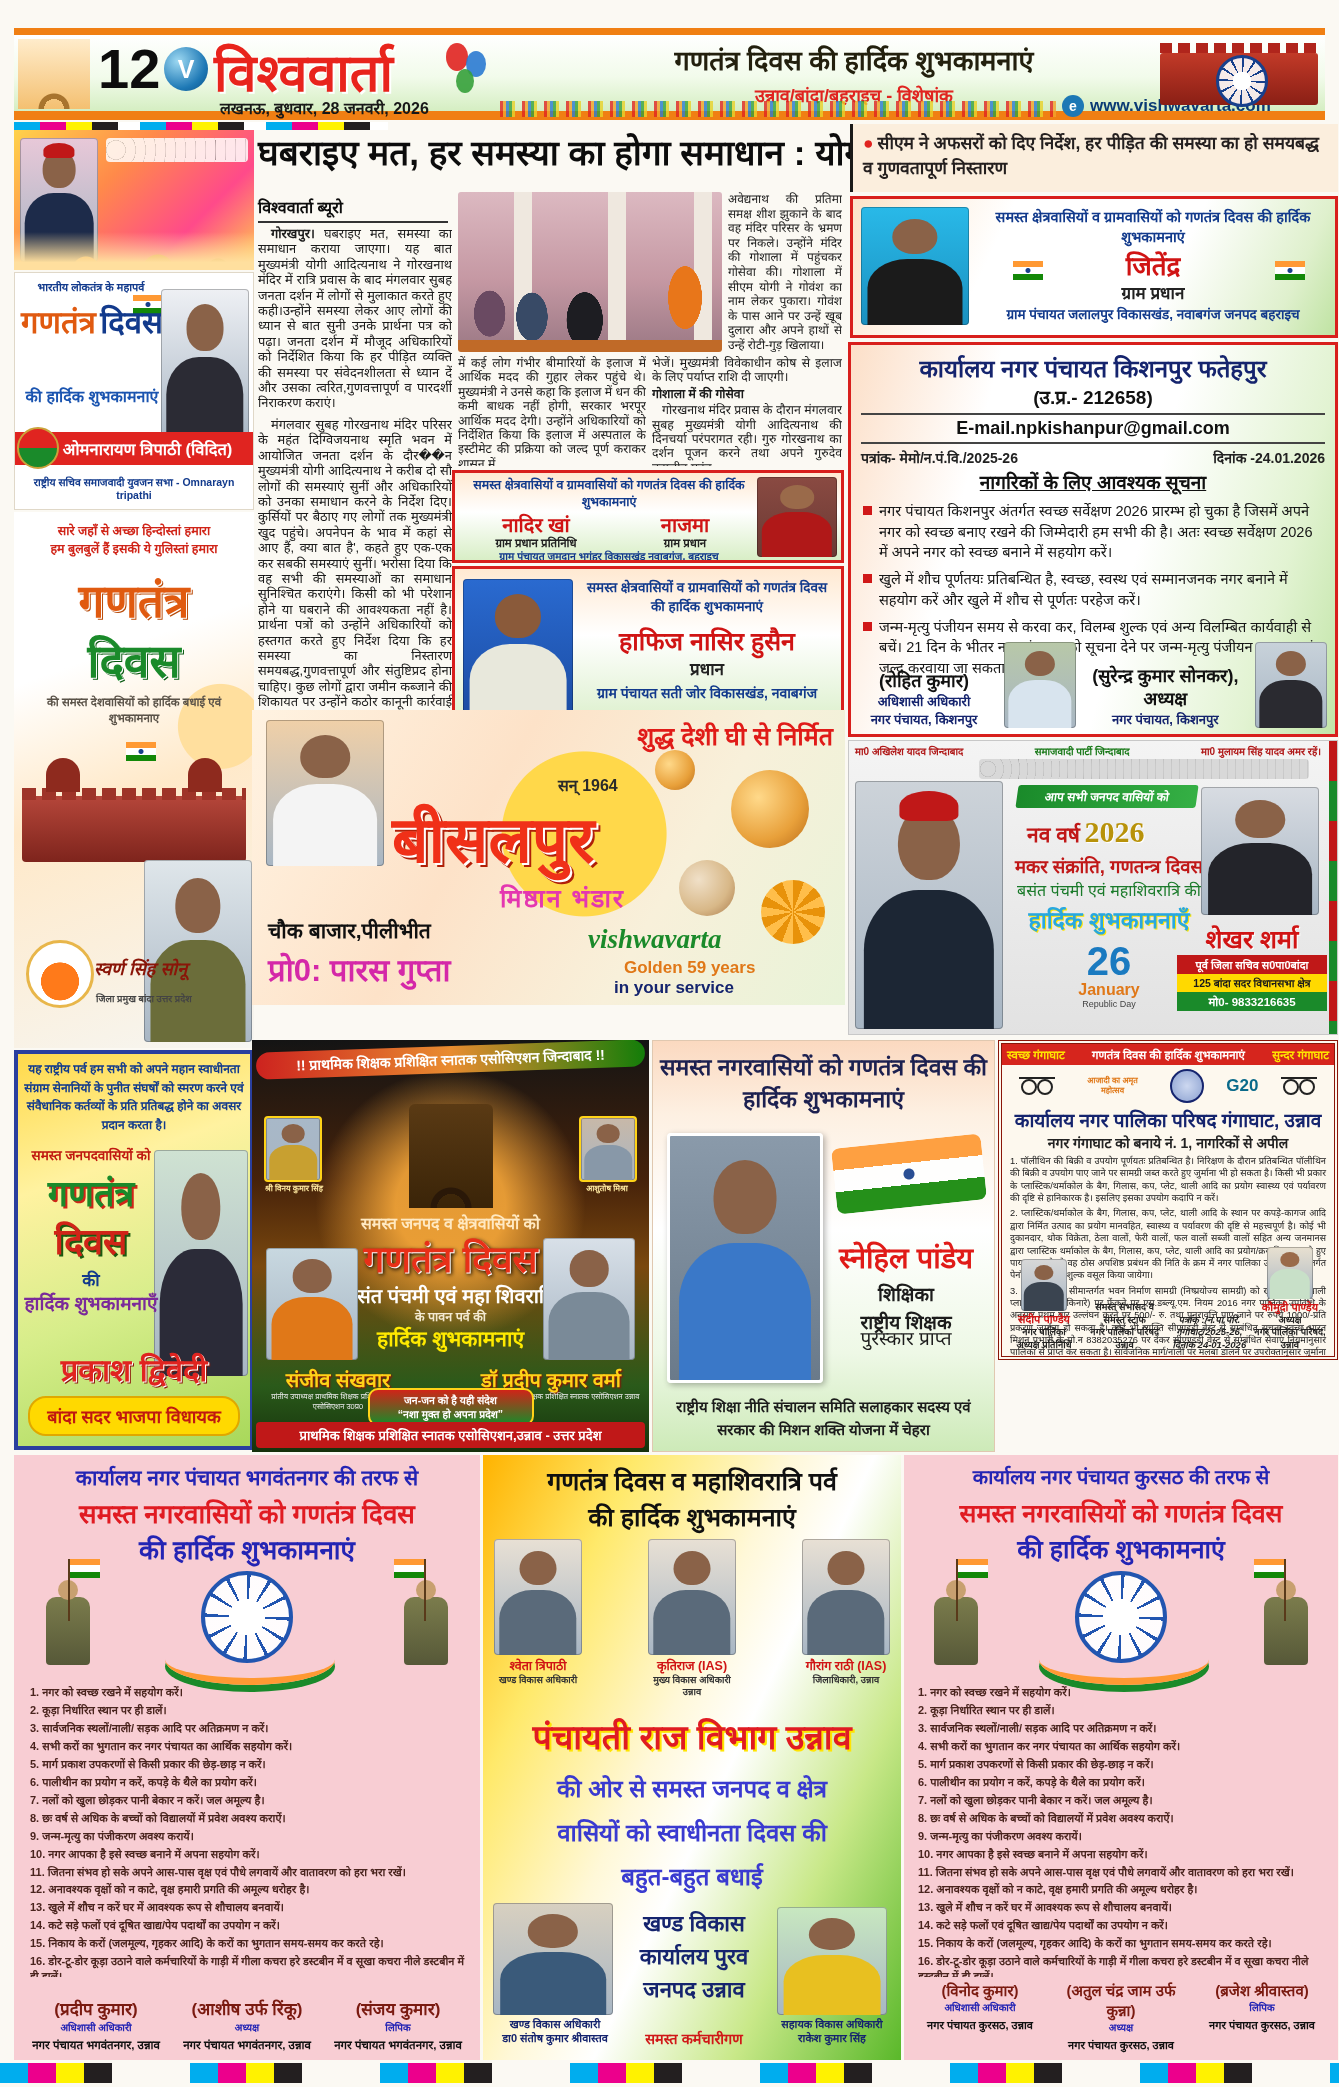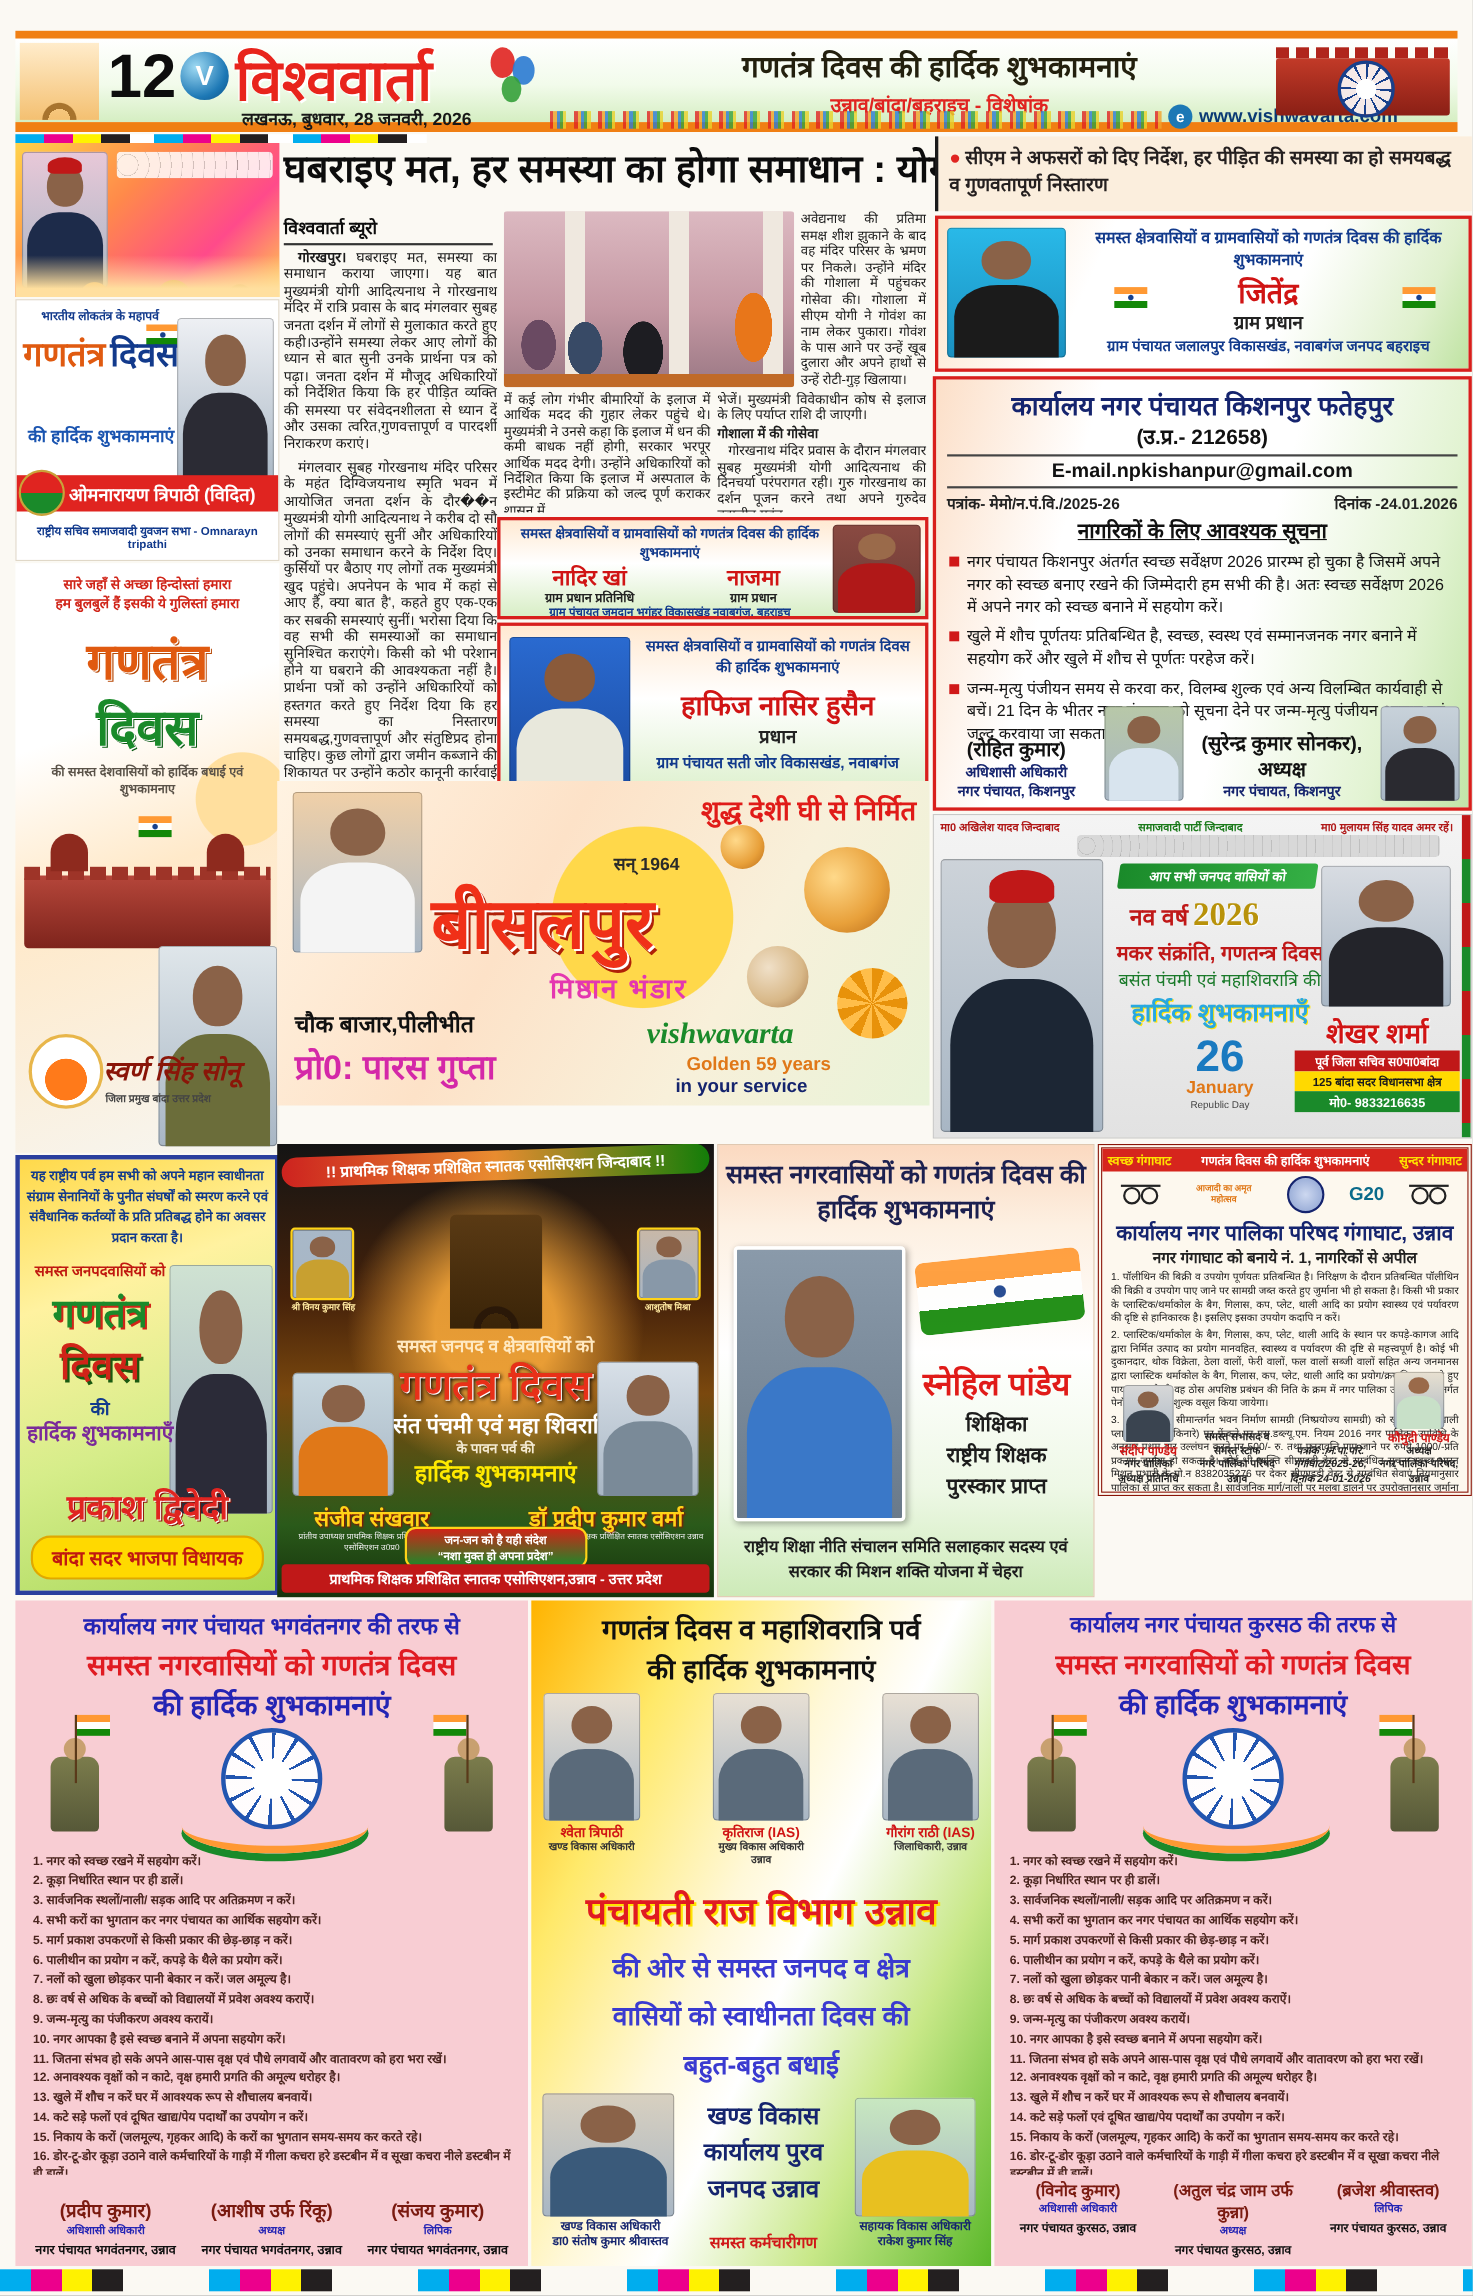--- a/index.html
+++ b/index.html
@@ -157,21 +157,21 @@
     <div class="abs ctr" style="left:20px;top:182px;width:200px;font-size:11.5px;font-weight:bold;color:#5a5248;line-height:1.4">की समस्त देशवासियों को हार्दिक बधाई एवं शुभकामनाए</div>
     <div class="abs" style="left:8px;top:230px;width:224px;height:120px">
       <div class="abs" style="left:0;bottom:0;width:100%;height:66px;background:linear-gradient(180deg,#b5463a,#7e241c);border-radius:4px"></div>
       <div class="abs" style="left:0;bottom:62px;width:100%;height:12px;background:repeating-linear-gradient(90deg,#9e3428 0 14px,rgba(0,0,0,0) 14px 20px)"></div>
       <div class="abs" style="left:24px;bottom:70px;width:34px;height:34px;border-radius:50% 50% 0 0;background:#8e2a1e"></div>
       <div class="abs" style="right:24px;bottom:70px;width:34px;height:34px;border-radius:50% 50% 0 0;background:#8e2a1e"></div>
       <span class="miniflag abs" style="left:104px;top:0"></span>
     </div>
     <div class="ph" style="right:2px;top:348px;width:108px;height:182px;--shirt:#6b6d3a;--phbg:#dfe6ea"></div>
     <div class="abs" style="left:12px;top:428px;width:62px;height:62px;border-radius:50%;background:radial-gradient(circle at 50% 62%,#ff7a1a 0 38%,#fff 39%);border:3px solid #e8b64a"></div>
-    <div class="abs" style="left:80px;top:444px;font-size:24px;font-weight:900;font-style:italic;color:#8a1508">स्वर्ण सिंह सोनू</div>
+    <div class="abs" style="left:80px;top:444px;font-size:18px;font-weight:900;font-style:italic;color:#8a1508">स्वर्ण सिंह सोनू</div>
     <div class="abs" style="left:82px;top:480px;font-size:9.5px;color:#444;font-weight:bold">जिला प्रमुख बांदा उत्तर प्रदेश</div>
   </div>
 
   <div class="adbox" style="left:14px;top:1050px;width:240px;height:400px;border:4px solid #2a3f9e;background:linear-gradient(160deg,#ffd94a 0%,#fff2a0 30%,#d6ed8a 62%,#a8d85a 100%)">
     <div class="abs ctr" style="left:6px;top:6px;width:220px;font-size:12px;font-weight:bold;color:#123a8c;line-height:1.55">यह राष्ट्रीय पर्व हम सभी को अपने महान स्वाधीनता संग्राम सेनानियों के पुनीत संघर्षों को स्मरण करने एवं संवैधानिक कर्तव्यों के प्रति प्रतिबद्ध होने का अवसर प्रदान करता है।</div>
     <div class="ph" style="right:2px;top:96px;width:94px;height:226px;--shirt:#2b2b38;--phbg:#cfe2d2"></div>
     <div class="abs ctr" style="left:0;top:92px;width:146px;font-size:13.5px;font-weight:900;color:#c01810">समस्त जनपदवासियों को</div>
     <div class="abs ctr" style="left:0;top:114px;width:146px;font-size:36px;font-weight:900;color:#1a8a2a;text-shadow:2px 2px 0 #d02418">गणतंत्र</div>
     <div class="abs ctr" style="left:0;top:162px;width:146px;font-size:36px;font-weight:900;color:#d02418;text-shadow:2px 2px 0 #1a5a10">दिवस</div>
     <div class="abs ctr" style="left:0;top:214px;width:146px;font-size:17px;font-weight:900;color:#123a8c">की</div>
@@ -333,21 +333,21 @@
     <div class="abs ctr" style="left:4px;bottom:4px;right:4px;background:#c01818;color:#fff;font-size:13px;font-weight:bold;padding:4px 0;border-radius:4px">प्राथमिक शिक्षक प्रशिक्षित स्नातक एसोसिएशन,उन्नाव - उत्तर प्रदेश</div>
   </div>
 
   <div class="adbox" style="left:652px;top:1040px;width:343px;height:412px;background:linear-gradient(180deg,#fbd9c0 0%,#fdf0e2 18%,#ffffff 46%,#eef8e6 76%,#cdeab8 100%);border:1px solid #e0c8b0">
     <div class="abs ctr" style="left:6px;top:10px;right:6px;font-size:23px;font-weight:900;color:#1c2050;line-height:1.4">समस्त नगरवासियों को गणतंत्र दिवस की हार्दिक शुभकामनाएं</div>
     <div class="ph" style="left:14px;top:92px;width:150px;height:244px;--phbg:#8a9aaa;--phbg2:#6a7a8a;--shirt:#3a78c8;border:3px solid #fff;box-shadow:2px 2px 6px rgba(0,0,0,.3)"></div>
     <div class="abs" style="right:10px;top:100px;width:150px;height:66px;transform:rotate(-6deg);border-radius:8px;opacity:.92;background:radial-gradient(circle 8px at 50% 50%,#18408c 0 5px,rgba(0,0,0,0) 6px),linear-gradient(180deg,#ff9933 33%,#fff 33% 66%,#138808 66%)"></div>
     <div class="abs ctr" style="right:0;top:196px;width:176px;font-size:29px;font-weight:900;color:#e01b18">स्नेहिल पांडेय</div>
     <div class="abs ctr" style="right:0;top:240px;width:176px;font-size:19px;font-weight:bold;color:#1c1c1c">शिक्षिका</div>
     <div class="abs ctr" style="right:0;top:268px;width:176px;font-size:19px;font-weight:bold;color:#1c1c1c">राष्ट्रीय शिक्षक</div>
-    <div class="abs ctr" style="right:0;top:296px;width:176px;font-size:19px;font-weight:bold;color:#1c1c1c">पुरस्कार प्राप्त</div>
+    <div class="abs ctr" style="right:0;top:284px;width:176px;font-size:19px;font-weight:normal;color:#1c1c1c">पुरस्कार प्राप्त</div>
     <div class="abs ctr" style="left:8px;bottom:10px;right:8px;font-size:15px;font-weight:bold;color:#1c1c1c;line-height:1.5">राष्ट्रीय शिक्षा नीति संचालन समिति सलाहकार सदस्य एवं सरकार की मिशन शक्ति योजना में चेहरा</div>
   </div>
 
   <div class="adbox" style="left:998px;top:1040px;width:340px;height:320px;border:4px double #8a1508;background:#fdf8ee">
     <div class="gg-top">
       <span style="color:#ffe400">स्वच्छ गंगाघाट</span>
       <span style="color:#fff">गणतंत्र दिवस की हार्दिक शुभकामनाएं</span>
       <span style="color:#ffe400">सुन्दर गंगाघाट</span>
     </div>
     <div style="display:flex;justify-content:space-around;align-items:center;height:38px;padding:2px 6px">

